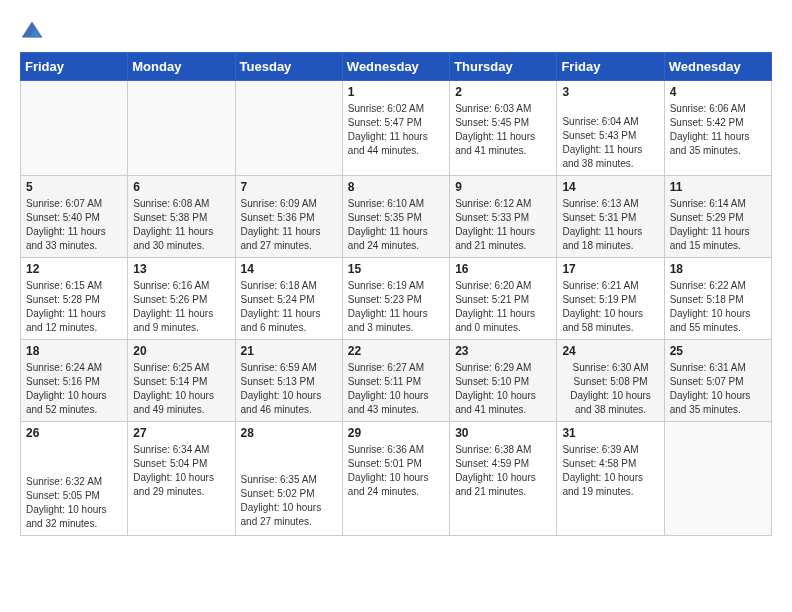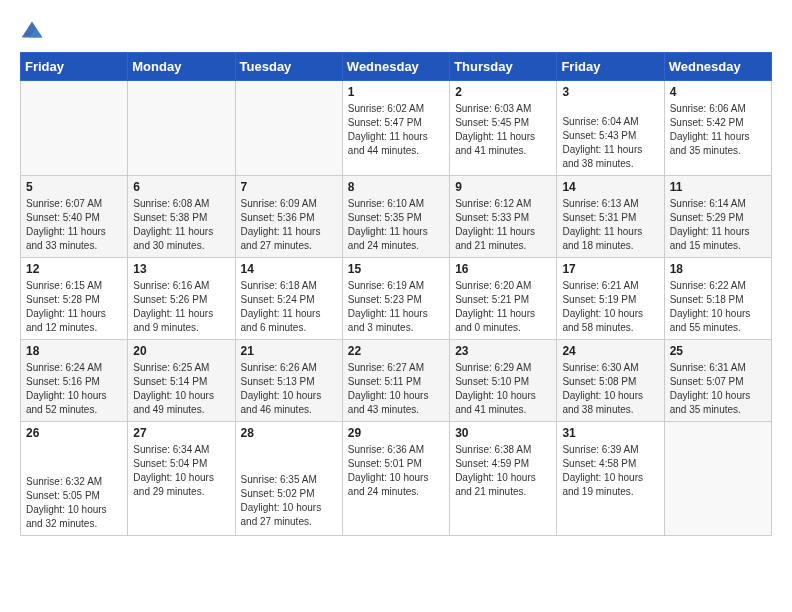--- a/index.html
+++ b/index.html
@@ -273,42 +273,42 @@
           </td>
           <td>
             <span class="day-num">20</span>
             <div class="day-info" style="white-space: pre-line;">Sunrise: 6:25 AM
 Sunset: 5:14 PM
 Daylight: 10 hours
 and 49 minutes.</div>
           </td>
           <td>
             <span class="day-num">21</span>
-            <div class="day-info" style="white-space: pre-line;">Sunrise: 6:26 AM
+            <div class="day-info" style="white-space: pre-line;">Sunrise: 6:59 AM
 Sunset: 5:13 PM
 Daylight: 10 hours
 and 46 minutes.</div>
           </td>
           <td>
             <span class="day-num">22</span>
             <div class="day-info" style="white-space: pre-line;">Sunrise: 6:27 AM
 Sunset: 5:11 PM
 Daylight: 10 hours
 and 43 minutes.</div>
           </td>
           <td>
             <span class="day-num">23</span>
             <div class="day-info" style="white-space: pre-line;">Sunrise: 6:29 AM
 Sunset: 5:10 PM
 Daylight: 10 hours
 and 41 minutes.</div>
           </td>
           <td>
             <span class="day-num">24</span>
-            <div class="day-info" style="white-space: pre-line;">Sunrise: 6:30 AM
+            <div class="day-info" style="white-space: pre-line; text-align: center;">Sunrise: 6:30 AM
 Sunset: 5:08 PM
 Daylight: 10 hours
 and 38 minutes.</div>
           </td>
           <td>
             <span class="day-num">25</span>
             <div class="day-info" style="white-space: pre-line;">Sunrise: 6:31 AM
 Sunset: 5:07 PM
 Daylight: 10 hours
 and 35 minutes.</div>

